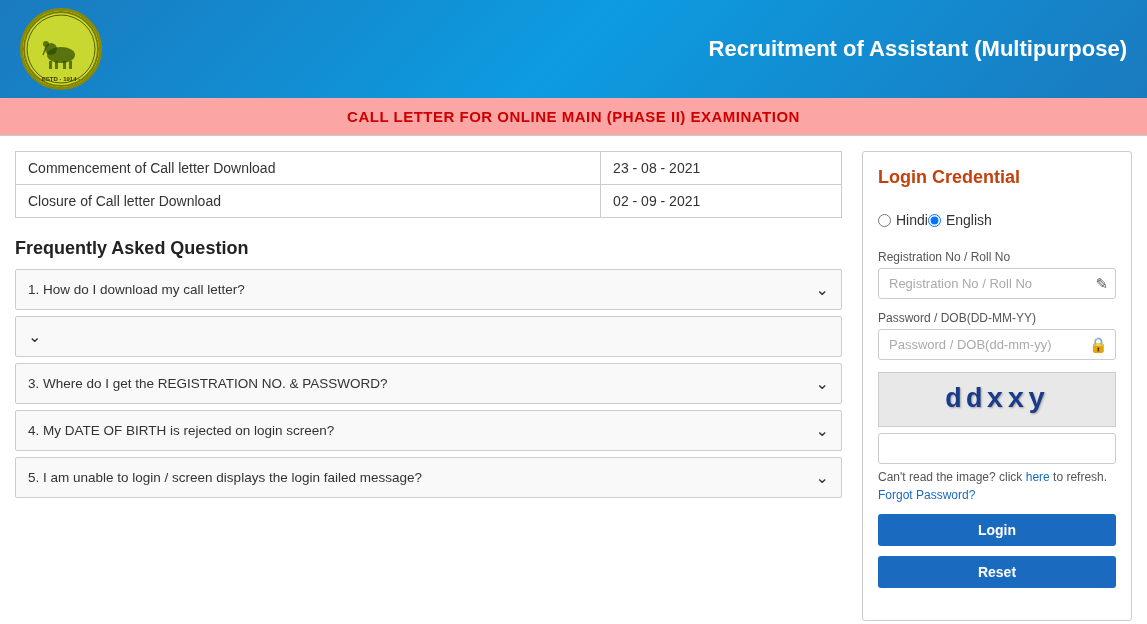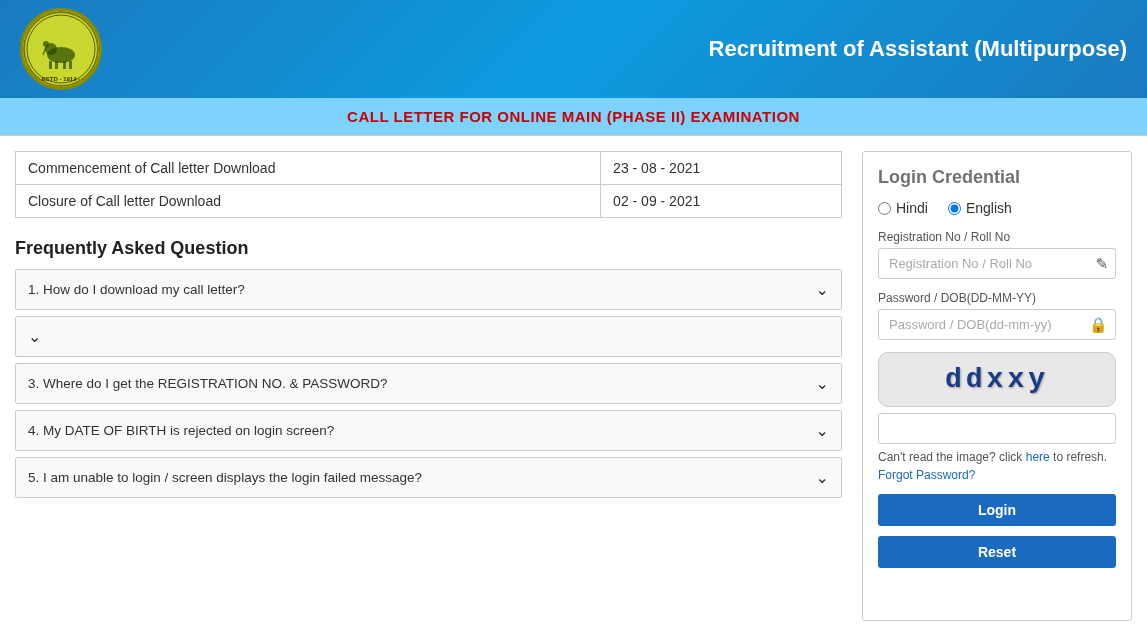--- a/index.html
+++ b/index.html
@@ -16,21 +16,21 @@
     .header-title {
       flex: 1;
       text-align: right;
       color: white;
       font-size: 22px;
       font-weight: bold;
     }
 
     
     .banner {
-      background: #7dd3fc;
+      background: #fca5a5;
       text-align: center;
       padding: 10px;
       border-bottom: 1px solid #ccc;
     }
     .banner-text {
       color: #cc0000;
       font-weight: bold;
       font-size: 15px;
       letter-spacing: 0.5px;
     }
@@ -108,28 +108,27 @@
       padding: 10px 12px;
       cursor: pointer;
     }
     .faq-text { color: #333; font-size: 13.5px; }
     .faq-arrow { color: #333; font-size: 16px; }
 
     
     .login-title {
       font-size: 18px;
       font-weight: bold;
-      color: #737373;
-      margin-bottom: 12px;
+      color: #c2410c;
+      margin-bottom: 24px;
     }
 
     .radio-group {
       display: flex;
-      gap: 20px;
-      margin-bottom: 14px;
+      margin-bottom: 22px;
       align-items: center;
     }
     .radio-label {
       display: flex;
       align-items: center;
       gap: 5px;
       cursor: pointer;
       color: #333;
     }
     .radio-label input[type="radio"] {
@@ -166,21 +165,21 @@
 
     .captcha-box {
       background: #e8e8e8;
       border: 1px solid #ccc;
       width: 100%;
       height: 55px;
       display: flex;
       align-items: center;
       justify-content: center;
       margin-bottom: 6px;
-      border-radius: 10px;
+      border-radius: 0;
       overflow: hidden;
     }
     .captcha-text {
       font-size: 28px;
       font-weight: bold;
       color: #1a3a8a;
       letter-spacing: 4px;
       font-family: 'Courier New', monospace;
       text-shadow: 1px 1px 2px rgba(0,0,0,0.3);
     }

